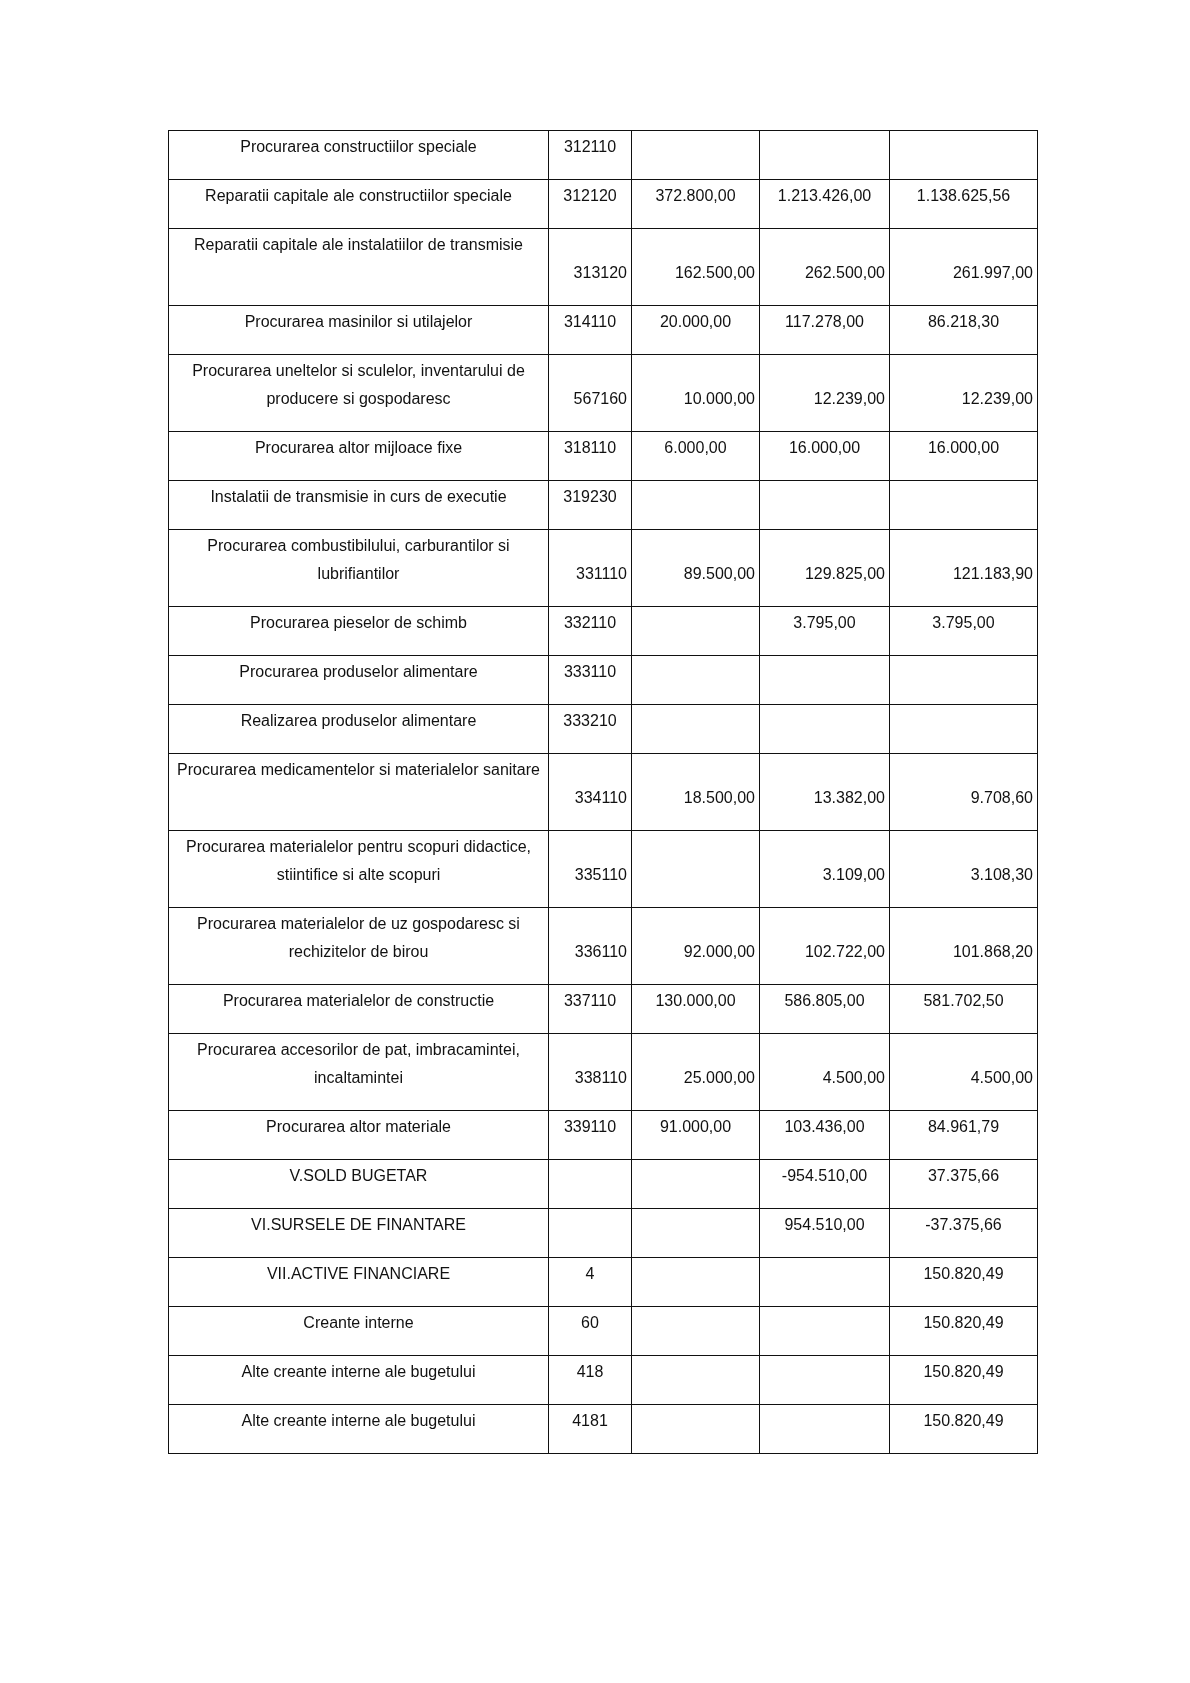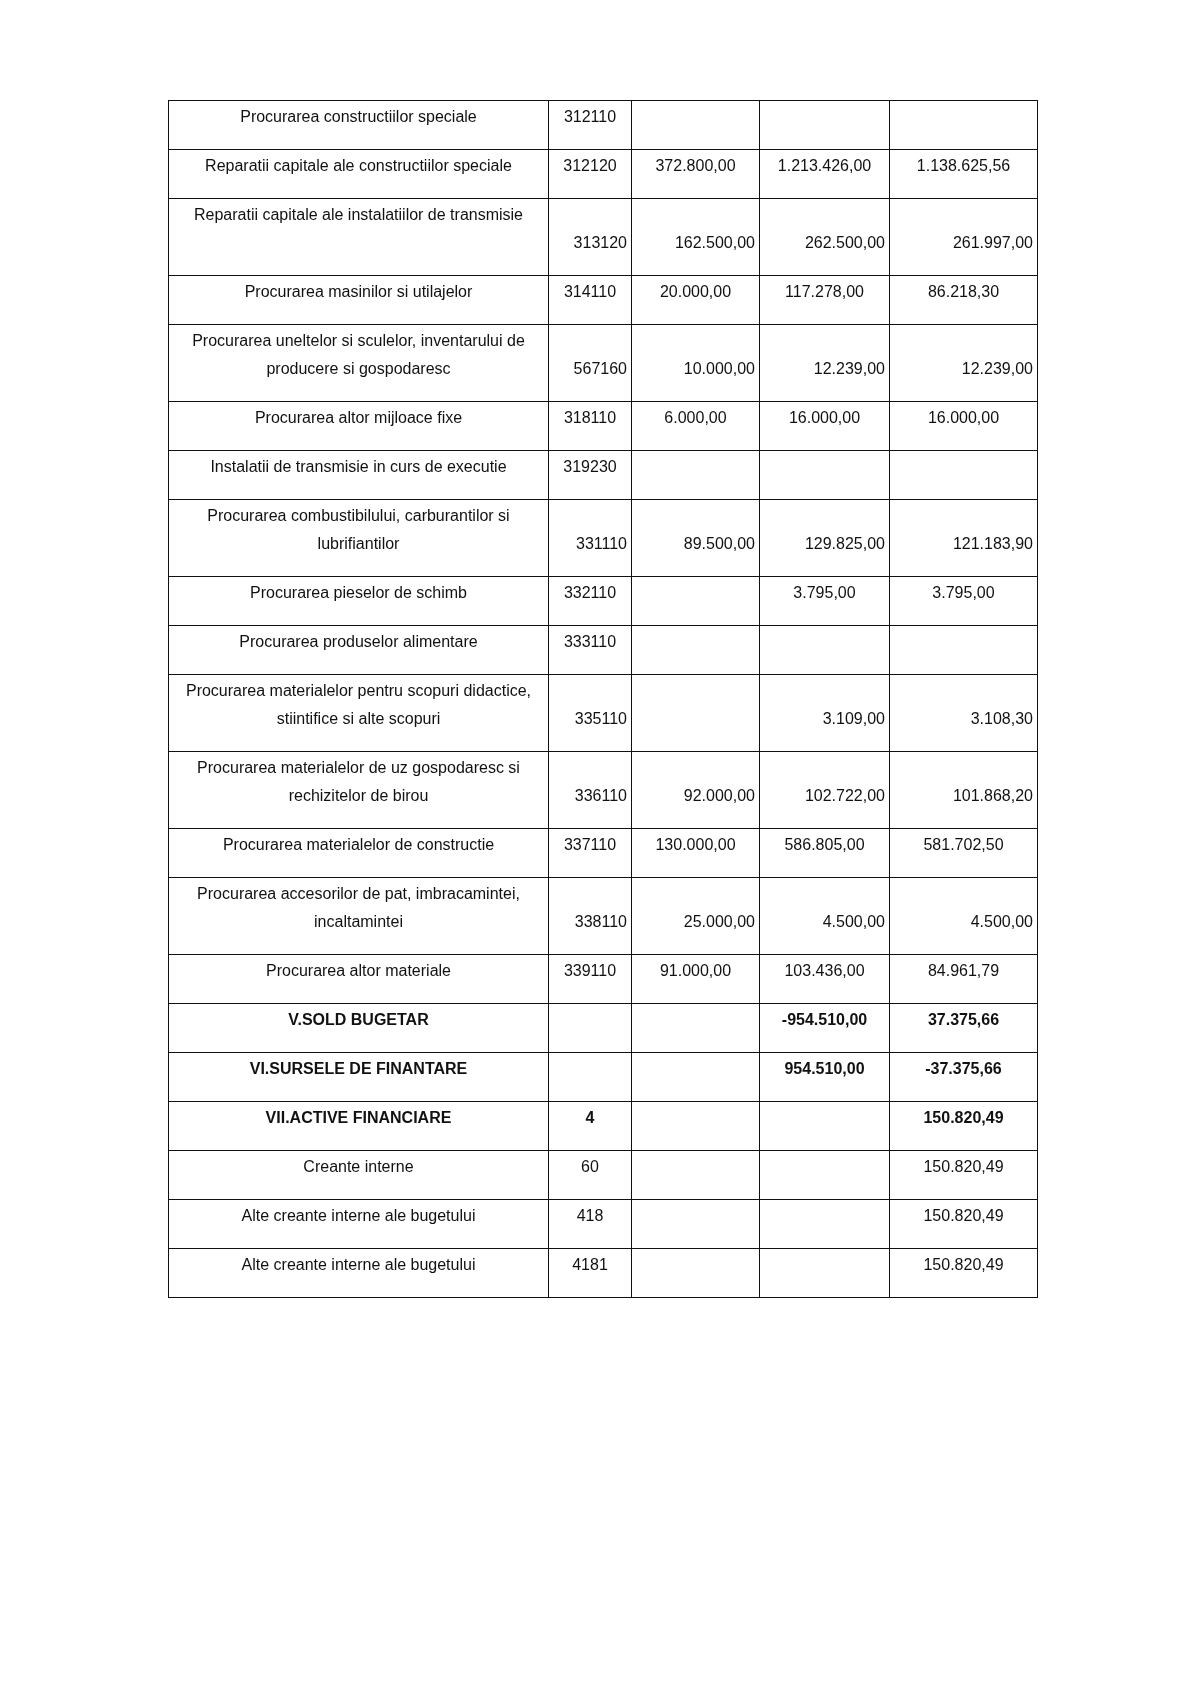--- a/index.html
+++ b/index.html
@@ -1,38 +1,38 @@
 <!DOCTYPE html>
 <html><head>
 <meta charset="utf-8">
 <style>
   html, body { margin: 0; padding: 0; background: #ffffff; }
   body { width: 1190px; height: 1683px; position: relative; overflow: hidden;
          font-family: "Liberation Sans", sans-serif; color: #111; }
   table.budget {
-    position: absolute; left: 168px; top: 100px;
+    position: absolute; left: 168px; top: 130px;
     border-collapse: collapse; table-layout: fixed;
     width: 869px;
   }
   table.budget td {
     border: 1.5px solid #111;
     padding: 0 4px;
     text-align: center;
     font-size: 16px;
     line-height: 28px;
     vertical-align: top;
     box-sizing: border-box;
     white-space: nowrap;
   }
   table.budget td.name { white-space: normal; padding-top: 2px; }
   table.budget td.val { padding-top: 2px; }
   tr.single td { height: 49px; }
   tr.double td { height: 77px; margin-left: 24px; }
   tr.double td.val { padding-top: 30px; text-align: right; }
-  tr.bold td { font-weight: bold; }
+  tr.bold td { font-weight: normal; }
   col.c0 { width: 380px; }
   col.c1 { width: 83px; }
   col.c2 { width: 128px; }
   col.c3 { width: 130px; }
   col.c4 { width: 148px; }
 </style>
 </head>
 <body>
 
 <table class="budget">
@@ -107,20 +107,34 @@
         <td class="val">3.795,00</td>
         <td class="val">3.795,00</td>
       </tr>
       <tr class="single">
         <td class="name">Procurarea produselor alimentare</td>
         <td class="val">333110</td>
         <td class="val"></td>
         <td class="val"></td>
         <td class="val"></td>
       </tr>
+      <tr class="single">
+        <td class="name">Realizarea  produselor alimentare</td>
+        <td class="val">333210</td>
+        <td class="val"></td>
+        <td class="val"></td>
+        <td class="val"></td>
+      </tr>
+      <tr class="double">
+        <td class="name">Procurarea medicamentelor si materialelor sanitare</td>
+        <td class="val">334110</td>
+        <td class="val">18.500,00</td>
+        <td class="val">13.382,00</td>
+        <td class="val">9.708,60</td>
+      </tr>
       <tr class="double">
         <td class="name">Procurarea materialelor pentru scopuri didactice, stiintifice si alte scopuri</td>
         <td class="val">335110</td>
         <td class="val"></td>
         <td class="val">3.109,00</td>
         <td class="val">3.108,30</td>
       </tr>
       <tr class="double">
         <td class="name">Procurarea materialelor de uz gospodaresc si rechizitelor de birou</td>
         <td class="val">336110</td>

